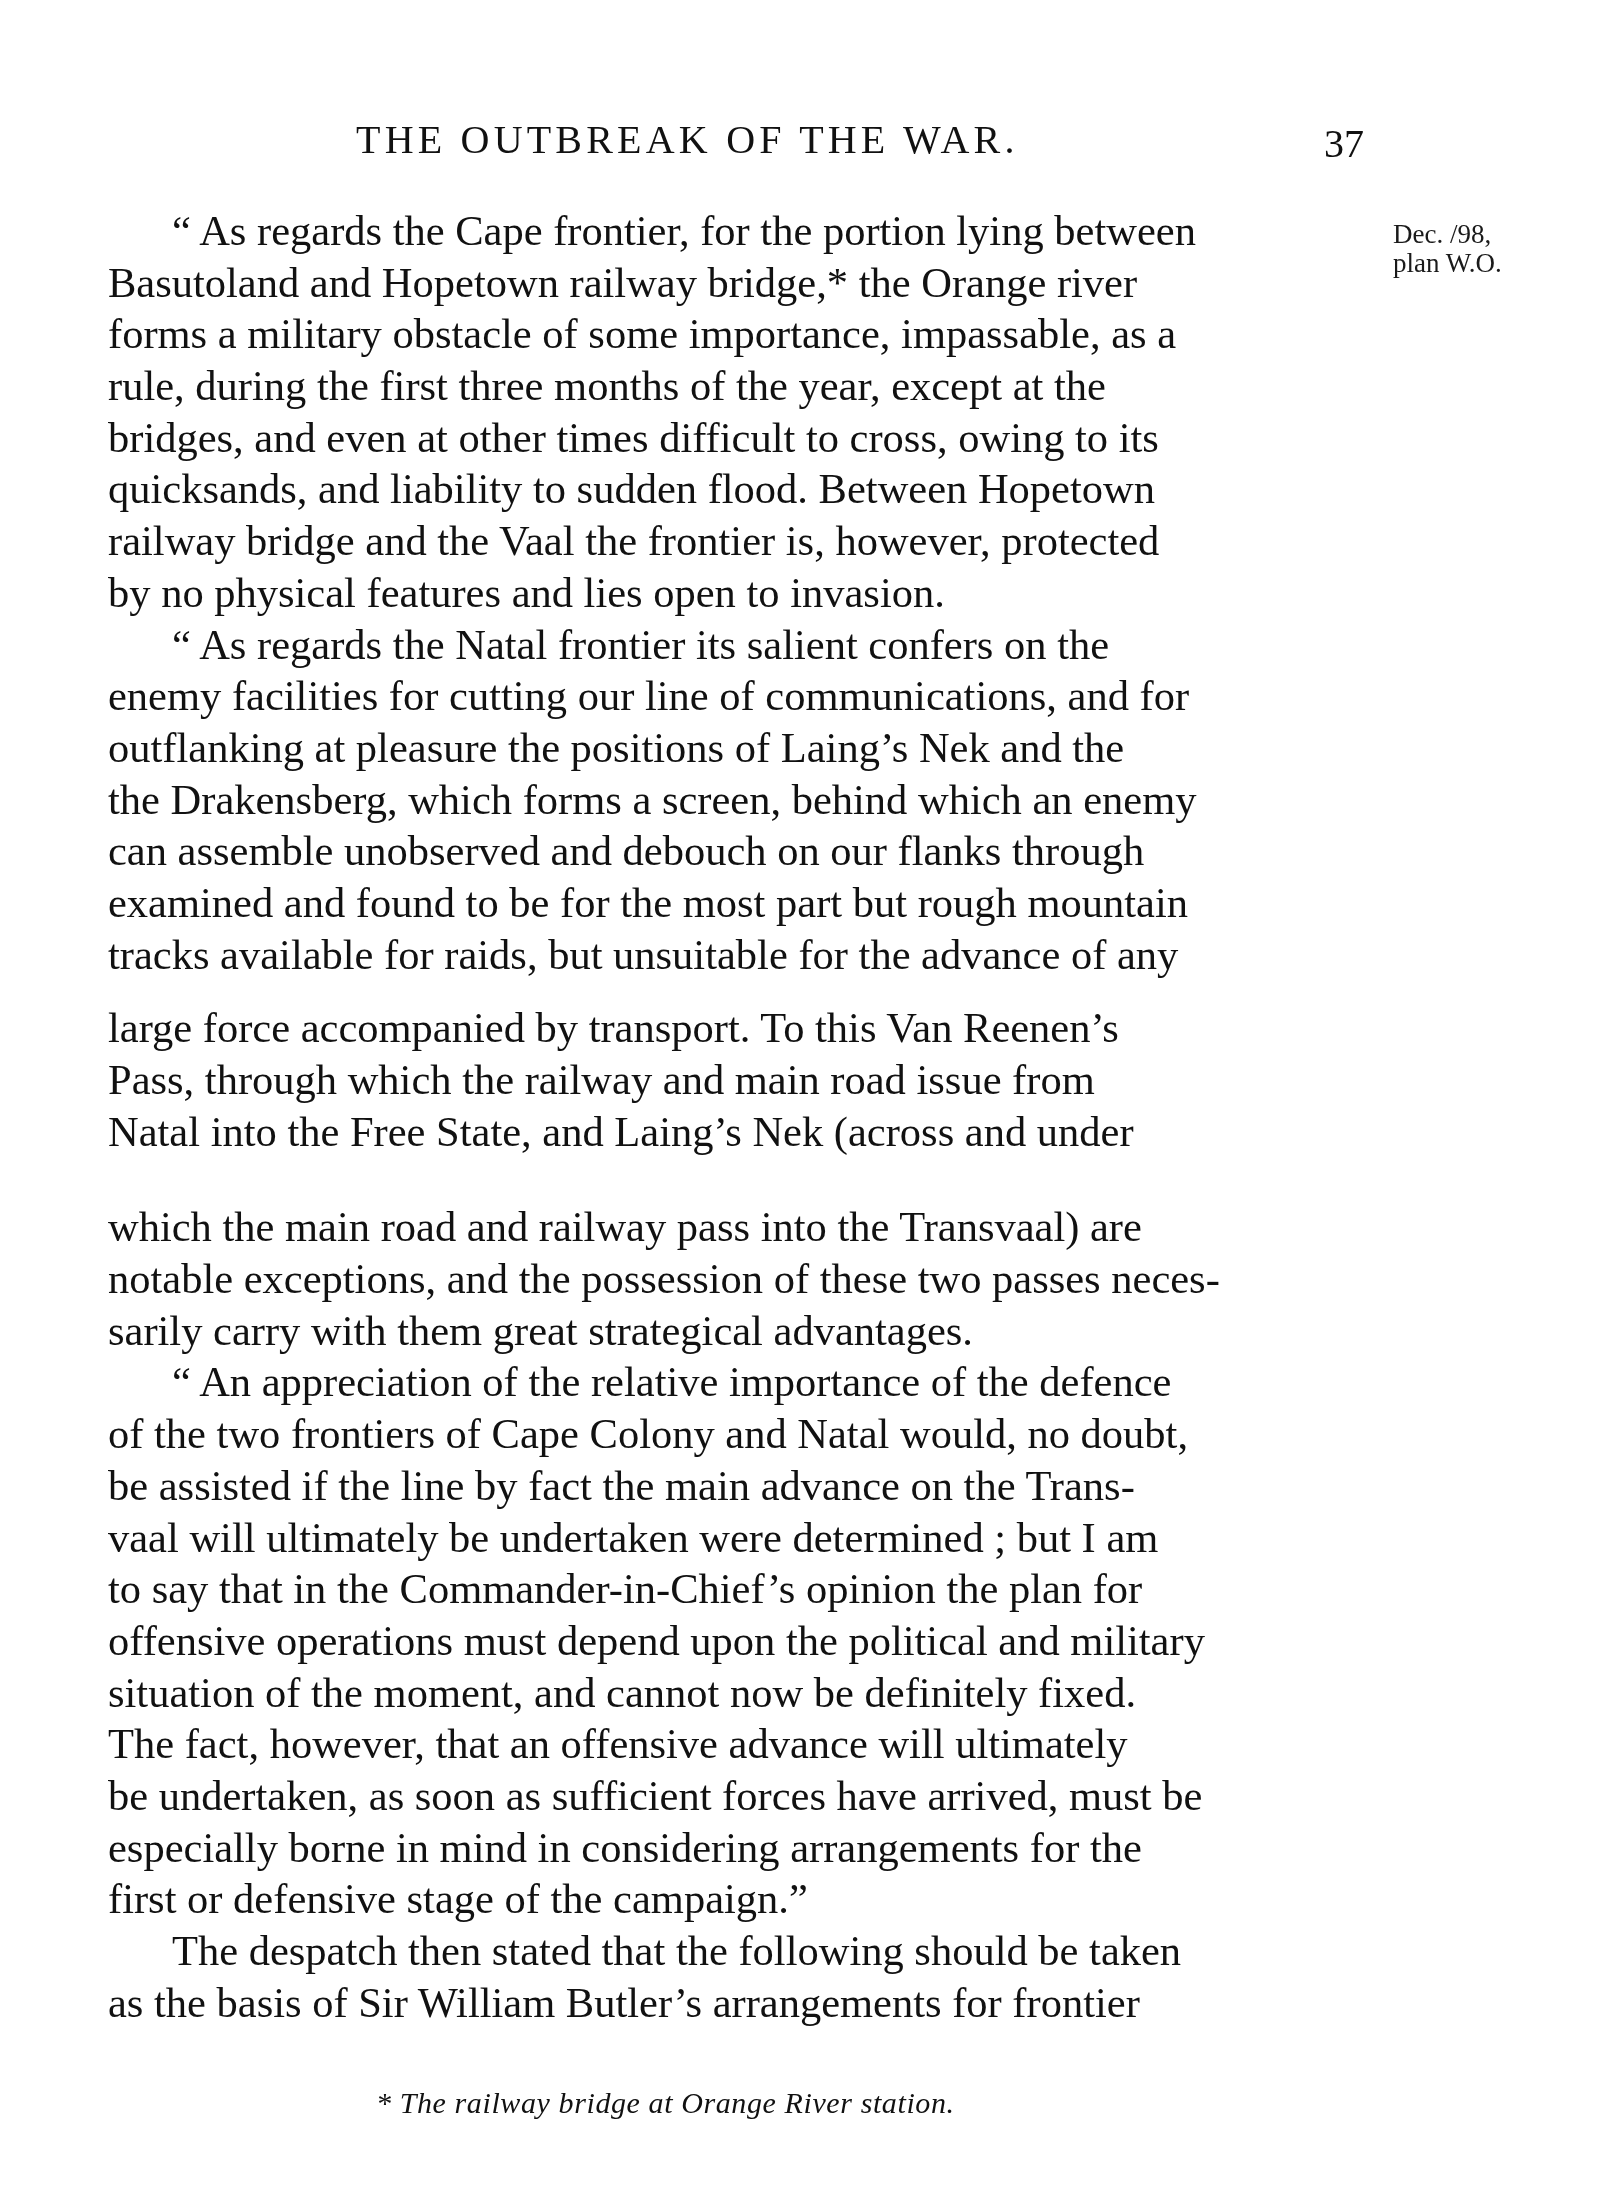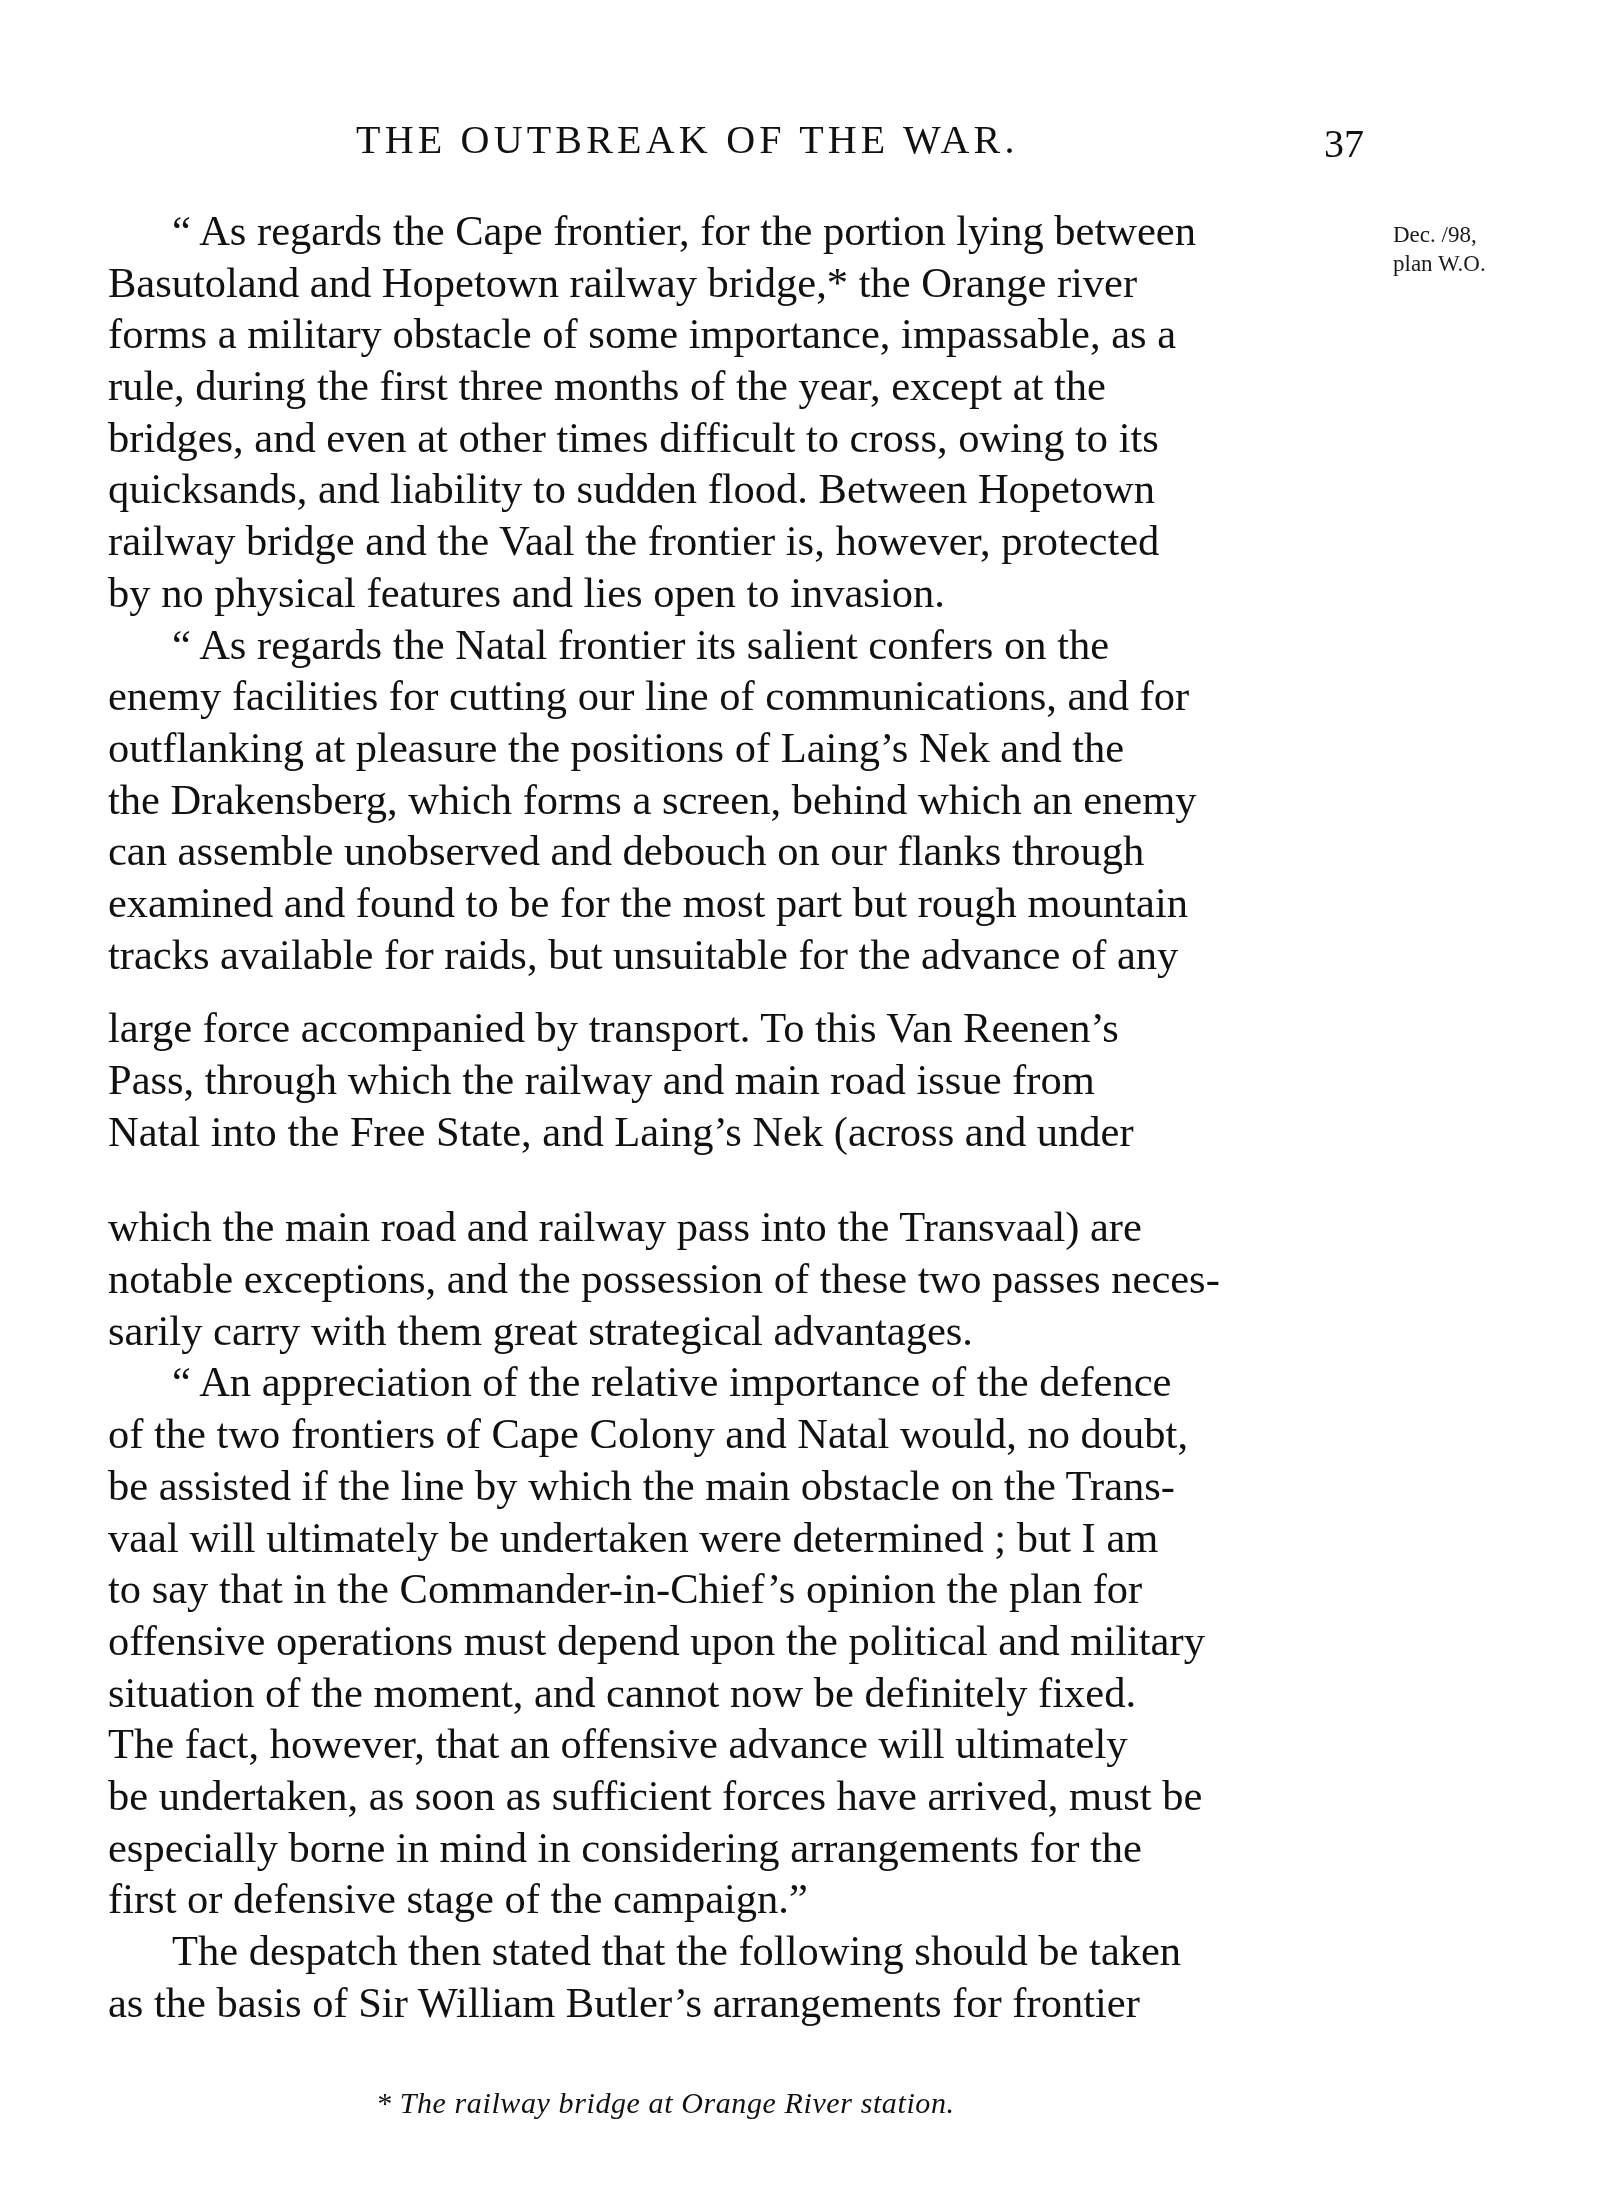--- a/index.html
+++ b/index.html
@@ -65,21 +65,21 @@
   .line.last {
     text-align-last: left;
   }
   .line.indent {
     padding-left: 64px;
   }
   .margin-note {
     position: absolute;
     left: 1393px;
     top: 220px;
-    font-size: 23px;
+    font-size: 27px;
     line-height: 29px;
     white-space: nowrap;
     color: #1a1a1a;
   }
   .footnote {
     position: absolute;
     left: 376px;
     top: 2085px;
     font-size: 30px;
     line-height: 36px;
@@ -120,21 +120,21 @@
       <div class="line" style="white-space: nowrap; word-spacing: 0px; text-align: left; text-align-last: left;">examined and found to be for the most part but rough mountain</div>
       <div class="line" style="white-space: nowrap; word-spacing: 0px; text-align: left; text-align-last: left;">tracks available for raids, but unsuitable for the advance of any</div>
       <div class="line" style="white-space: nowrap; word-spacing: 0px; text-align: left; text-align-last: left; margin-top: 22px;">large force accompanied by transport.  To this Van Reenen’s</div>
       <div class="line" style="white-space: nowrap; word-spacing: 0px; text-align: left; text-align-last: left;">Pass, through which the railway and main road issue from</div>
       <div class="line" style="white-space: nowrap; word-spacing: 0px; text-align: left; text-align-last: left;">Natal into the Free State, and Laing’s Nek (across and under</div>
       <div class="line" style="white-space: nowrap; word-spacing: 0px; text-align: left; text-align-last: left; margin-top: 44px;">which the main road and railway pass into the Transvaal) are</div>
       <div class="line" style="white-space: nowrap; word-spacing: 0px; text-align: left; text-align-last: left;">notable exceptions, and the possession of these two passes neces-</div>
       <div class="line last">sarily carry with them great strategical advantages.</div>
       <div class="line indent" style="white-space: nowrap; word-spacing: 0px; text-align: left; text-align-last: left;">“ An appreciation of the relative importance of the defence</div>
       <div class="line" style="white-space: nowrap; word-spacing: 0px; text-align: left; text-align-last: left;">of the two frontiers of Cape Colony and Natal would, no doubt,</div>
-      <div class="line" style="white-space: nowrap; word-spacing: 0px; text-align: left; text-align-last: left;">be assisted if the line by which the main obstacle on the Trans-</div>
+      <div class="line" style="white-space: nowrap; word-spacing: 0px; text-align: left; text-align-last: left;">be assisted if the line by fact the main advance on the Trans-</div>
       <div class="line" style="white-space: nowrap; word-spacing: 0px; text-align: left; text-align-last: left;">vaal will ultimately be undertaken were determined ; but I am</div>
       <div class="line" style="white-space: nowrap; word-spacing: 0px; text-align: left; text-align-last: left;">to say that in the Commander-in-Chief’s opinion the plan for</div>
       <div class="line" style="white-space: nowrap; word-spacing: 0px; text-align: left; text-align-last: left;">offensive operations must depend upon the political and military</div>
       <div class="line" style="white-space: nowrap; word-spacing: 0px; text-align: left; text-align-last: left;">situation of the moment, and cannot now be definitely fixed.</div>
       <div class="line" style="white-space: nowrap; word-spacing: 0px; text-align: left; text-align-last: left;">The fact, however, that an offensive advance will ultimately</div>
       <div class="line" style="white-space: nowrap; word-spacing: 0px; text-align: left; text-align-last: left;">be undertaken, as soon as sufficient forces have arrived, must be</div>
       <div class="line" style="white-space: nowrap; word-spacing: 0px; text-align: left; text-align-last: left;">especially borne in mind in considering arrangements for the</div>
       <div class="line last">first or defensive stage of the campaign.”</div>
       <div class="line indent" style="white-space: nowrap; word-spacing: 0px; text-align: left; text-align-last: left;">The despatch then stated that the following should be taken</div>
       <div class="line" style="white-space: nowrap; word-spacing: 0px; text-align: left; text-align-last: left;">as the basis of Sir William Butler’s arrangements for frontier</div>

